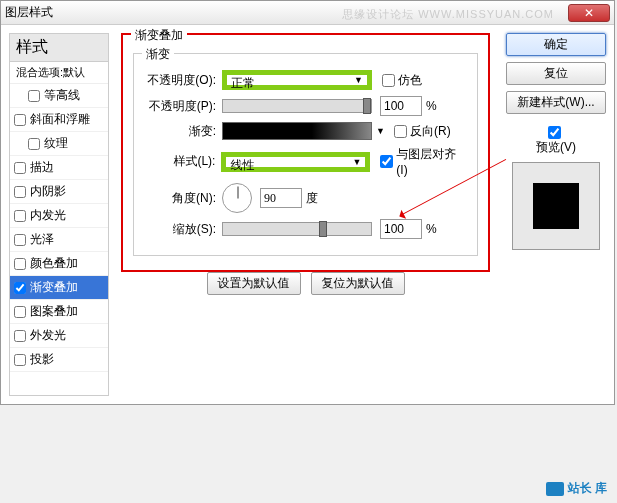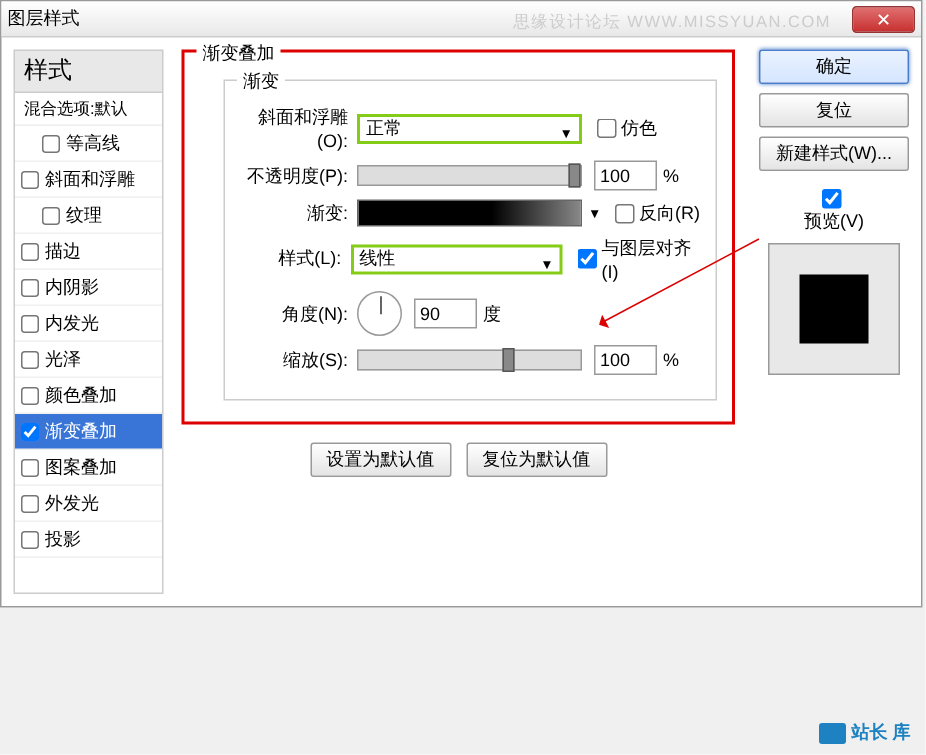--- a/index.html
+++ b/index.html
@@ -14,37 +14,37 @@
 .sidebar-header { background: #e8e8e8; border-bottom: 1px solid #ccc; padding: 3px 6px; font-size: 16px; }
 .sidebar-sub { padding: 3px 6px; border-bottom: 1px solid #eee; font-size: 11px; }
 .sidebar-item { display: flex; align-items: center; padding: 3px 4px; border-bottom: 1px solid #f0f0f0; font-size: 11px; }
 .sidebar-item.indent { padding-left: 18px; }
 .sidebar-item.selected { background: #3875d7; color: #fff; }
 .sidebar-item input[type=checkbox] { margin-right: 4px; width: 12px; height: 12px; }
 .main { flex: 1; padding: 8px; position: relative; }
 .fieldset { border: 1px solid #ccc; padding: 8px 10px 14px 10px; position: relative; }
 .fieldset > .legend { position: absolute; top: -8px; left: 8px; background: #fff; padding: 0 4px; font-size: 12px; }
 .fieldset.outer { border: 2px solid #d00; }
-.inner-fieldset { border: 1px solid #ccc; margin-top: 10px; padding: 10px 10px; position: relative; margin-left: 16px; }
+.inner-fieldset { border: 1px solid #ccc; margin-top: 10px; padding: 10px 10px; position: relative; }
 .inner-fieldset .legend { position: absolute; top: -8px; left: 8px; background: #fff; padding: 0 4px; }
 .row { display: flex; align-items: center; margin: 6px 0; }
 .row-label { width: 78px; text-align: right; padding-right: 6px; }
-.select { border: 2px solid #84cc16; height: 20px; background: #fff; display: flex; align-items: flex-end; padding: 0 4px; position: relative; }
+.select { border: 5px solid #84cc16; height: 20px; background: #fff; display: flex; align-items: flex-start; padding: 0 4px; position: relative; }
 .select .caret { position: absolute; right: 4px; font-size: 9px; }
 .gradient-preview { width: 150px; height: 18px; border: 1px solid #666; background: linear-gradient(to right, #000 0%, #000 60%, #888 100%); position: relative; }
 .gradient-preview .caret { position: absolute; right: -14px; top: 3px; font-size: 9px; }
 .slider { width: 150px; height: 14px; background: #ddd; border: 1px solid #999; position: relative; display: inline-block; }
 .slider .thumb { position: absolute; top: -2px; width: 8px; height: 16px; background: #888; border: 1px solid #555; }
 .num-input { width: 42px; height: 20px; border: 1px solid #999; padding: 0 3px; text-align: left; }
 .pct { margin-left: 4px; }
 .chk { display: flex; align-items: center; margin-left: 10px; }
 .chk input { margin-right: 3px; }
 .angle-dial { width: 30px; height: 30px; border: 1px solid #999; border-radius: 50%; background: #fff; position: relative; display: inline-block; vertical-align: middle; }
 .angle-dial .hand { position: absolute; width: 12px; height: 1px; background: #333; top: 14px; left: 15px; transform-origin: left center; transform: rotate(-90deg); }
-.btn-row { display: flex; gap: 10px; justify-content: center; margin-top: 12px; }
+.btn-row { display: flex; gap: 10px; justify-content: center; }
 .dlg-btn { border: 1px solid #999; background: linear-gradient(#fff, #e4e4e4); padding: 2px 10px; border-radius: 2px; font-size: 12px; min-width: 94px; text-align: center; }
 .rightpane { width: 116px; padding: 8px 8px; }
 .rightpane .dlg-btn { width: 100%; margin-bottom: 6px; }
 .rightpane .dlg-btn.primary { border: 1px solid #4a7dc9; background: linear-gradient(#eaf3ff,#d5e6ff); box-shadow: 0 0 3px #4a7dc9; }
 .preview-chk { display: flex; align-items: center; justify-content: center; margin: 6px 0; flex-direction: column; }
 .preview-chk input { margin-right: 4px; }
 .preview-box { width: 88px; height: 88px; border: 1px solid #999; background: #e8e8e8; display: flex; align-items: center; justify-content: center; margin: 6px auto; }
 .preview-swatch { width: 46px; height: 46px; background: #000; }
 .arrow { position: absolute; width: 120px; height: 1px; background: #d00; transform: rotate(-28deg); }
 .arrow::before { content: ''; position: absolute; left: -6px; top: -4px; border: 5px solid transparent; border-right-color: #d00; }
@@ -119,21 +119,21 @@
         </div>
     </div>
 
     <div class="main">
       <div class="fieldset outer">
         <span class="legend">渐变叠加</span>
         <div class="inner-fieldset">
           <span class="legend">渐变</span>
 
           <div class="row">
-            <span class="row-label">斜面和浮雕(O):</span>
+            <span class="row-label">不透明度(O):</span>
             <div class="select" style="width:150px">
               <span>正常</span>
               <span class="caret">▼</span>
             </div>
             <label class="chk">
               <input type="checkbox" style="">
               <span>仿色</span>
             </label>
           </div>
 
@@ -167,21 +167,21 @@
               <input type="checkbox" checked="" style="">
               <span>与图层对齐(I)</span>
             </label>
           </div>
 
           <div class="row">
             <span class="row-label">角度(N):</span>
             <div class="angle-dial">
                 <div class="hand"></div>
               </div>
-            <input class="num-input" style="margin-left: 8px;" value="90">
+            <input class="num-input" style="margin-left: 8px; font-family: Liberation Serif, serif;" value="90">
             <span class="pct">度</span>
           </div>
 
           <div class="row">
             <span class="row-label">缩放(S):</span>
             <div class="slider">
                 <div class="thumb" style="left:96px"></div>
               </div>
             <input class="num-input" style="margin-left: 8px;" value="100">
             <span class="pct">%</span>

